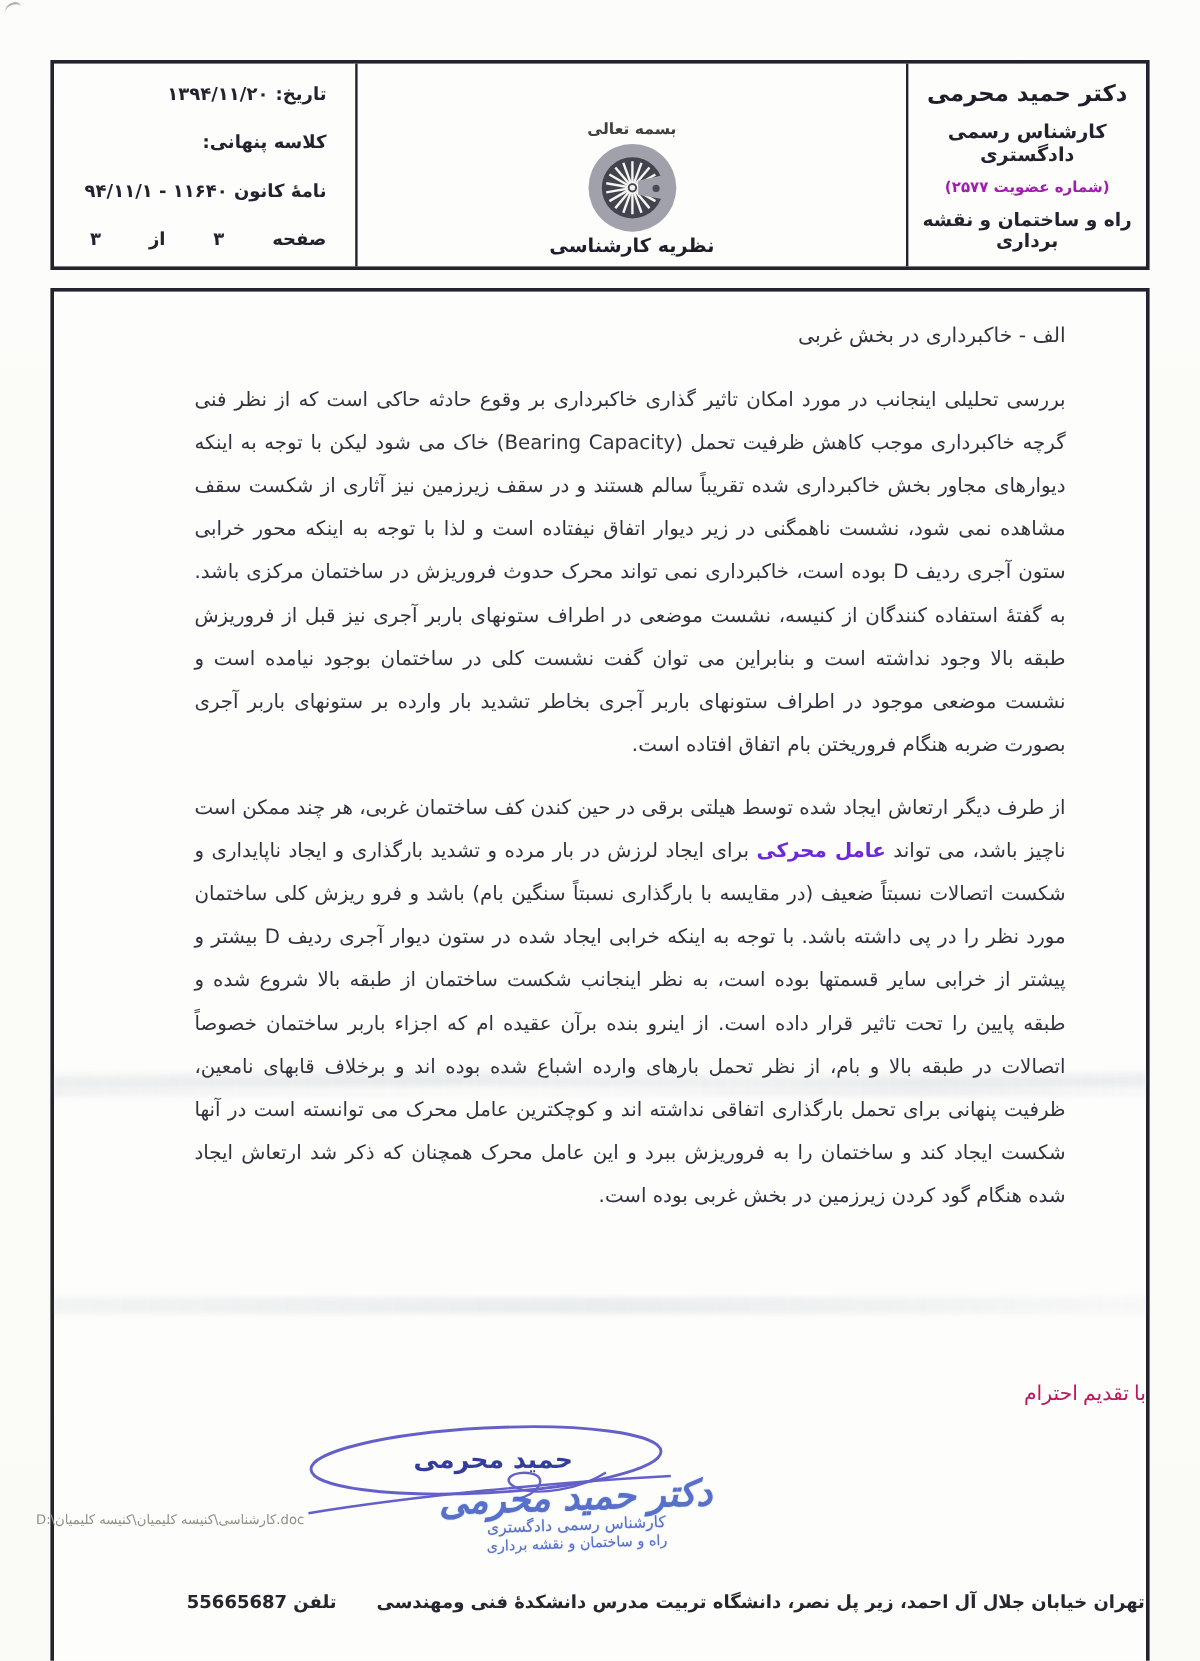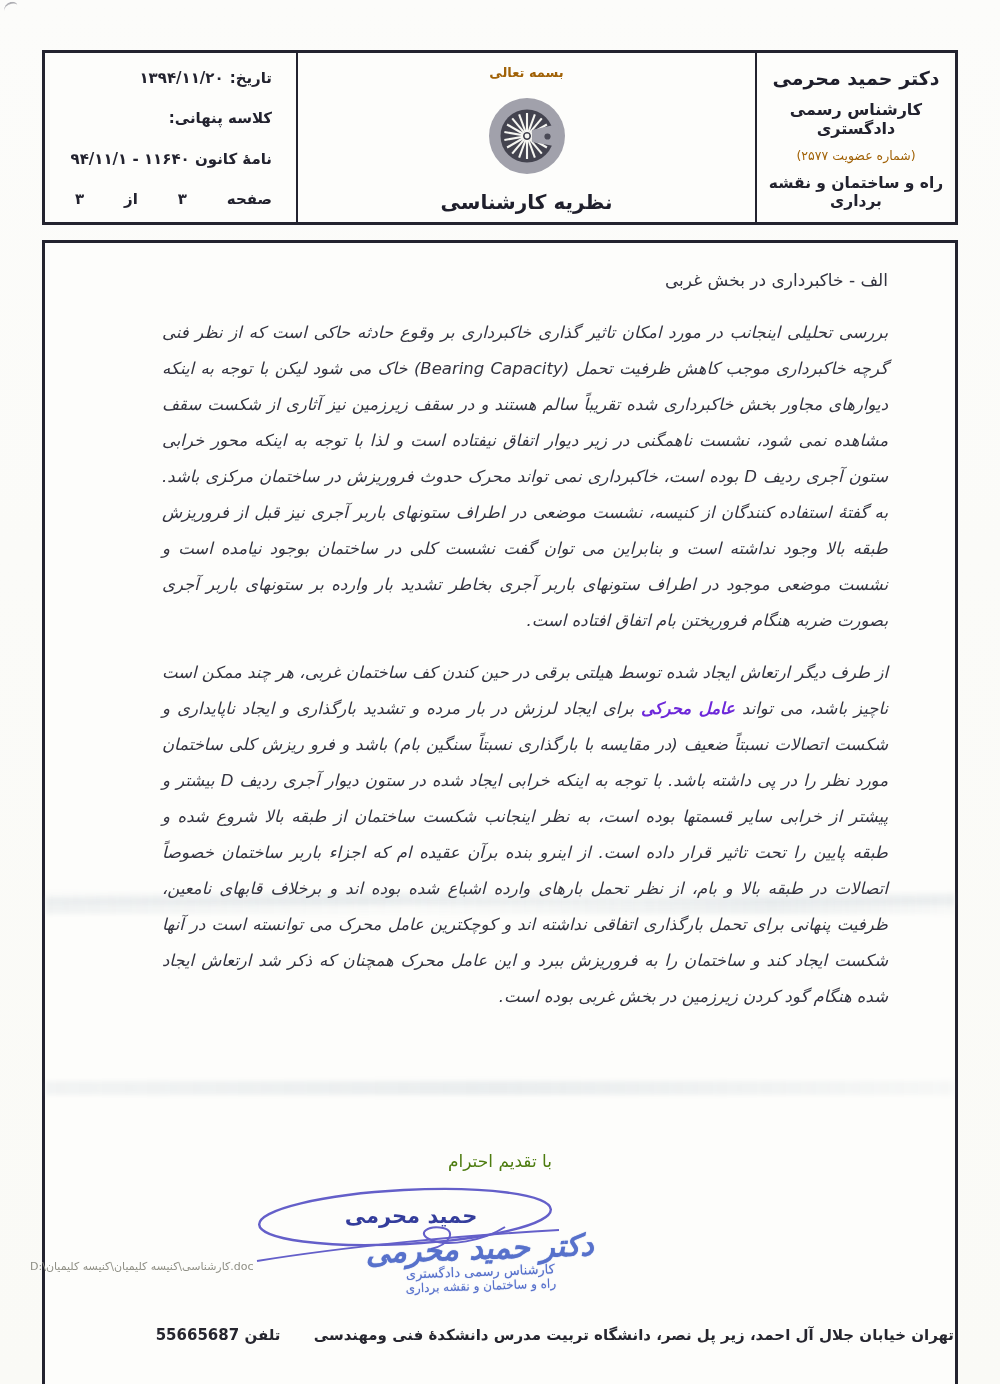--- a/index.html
+++ b/index.html
@@ -22,53 +22,53 @@
   }
   .hcell{box-sizing:border-box;}
   .expert-cell{
     width:200px;border-right:none;border-left:2px solid #23232f;
     display:flex;flex-direction:column;justify-content:space-between;
     align-items:center;text-align:center;padding:14px 6px 12px 6px;
     direction:rtl;
   }
   .expert-name{font-size:19px;font-weight:bold;color:#1f1f2c;}
   .expert-title{font-size:16px;font-weight:bold;color:#23232f;}
-  .expert-membership{font-size:12.5px;color:#a16207;}
+  .expert-membership{font-size:12.5px;color:#a21caf;font-weight:bold;}
   .expert-specialty{font-size:15.5px;font-weight:bold;color:#23232f;}
   .center-cell{
     flex:1;display:flex;flex-direction:column;align-items:center;
     justify-content:space-between;padding:12px 0 8px 0;direction:rtl;
   }
-  .invocation{font-size:13px;font-weight:bold;color:#a16207;}
+  .invocation{font-size:13px;font-weight:bold;color:#404040;margin-top:36px;}
   .emblem{width:80px;height:80px;margin-top:2px;}
-  .doc-title{font-size:20px;font-weight:bold;color:#1f1f2c;letter-spacing:1px;}
+  .doc-title{font-size:16px;font-weight:bold;color:#1f1f2c;letter-spacing:1px;}
   .meta-cell{
     width:253px;border-right:2px solid #23232f;
     display:flex;flex-direction:column;justify-content:space-between;
     padding:16px 24px 14px 16px;direction:rtl;
   }
   .meta-row{font-size:15px;font-weight:600;color:#23232f;white-space:nowrap;}
   .meta-val{margin-right:6px;}
   .page-row{display:flex;justify-content:space-between;padding-left:14px;}
   
   .body-box{
     position:absolute;left:42px;top:240px;width:916px;height:1204px;
     border:3px solid #23232f;background:#fdfdfb;box-sizing:border-box;
   }
   .text-area{
     position:absolute;top:18px;right:67px;width:726px;
     direction:rtl;text-align:justify;text-align-last:right;
     font-size:16.5px;line-height:36px;color:#33333f;
   }
   .list-item{margin:0 0 2px 0;font-size:17px;line-height:38px;}
-  .para{margin:16px 0 0 0;font-style:italic;}
+  .para{margin:16px 0 0 0;}
   .para .bold{font-weight:bold;color:#6d28d9;}
   .closing{
-    position:absolute;top:908px;left:0;width:100%;text-align:center;
-    direction:rtl;font-size:17px;color:#4d7c0f;
+    position:absolute;top:908px;left:0;width:100%;
+    direction:rtl;font-size:17px;color:#be185d;font-family:Liberation Serif, serif;
   }
   
   .signature{position:absolute;left:208px;top:940px;width:310px;height:95px;}
   .stamp{
     position:absolute;left:300px;top:988px;width:270px;direction:rtl;
     text-align:center;color:#4a66c8;transform:rotate(-2deg);
     opacity:0.92;
   }
   .stamp-name{
     font-size:30px;font-weight:bold;font-style:italic;

